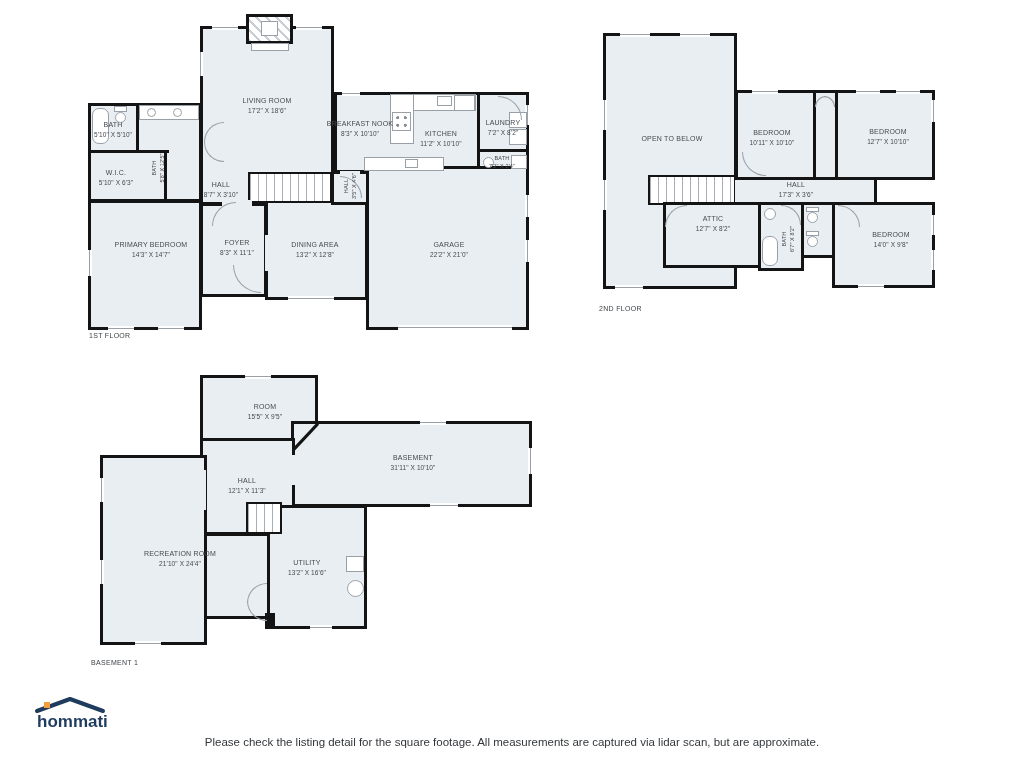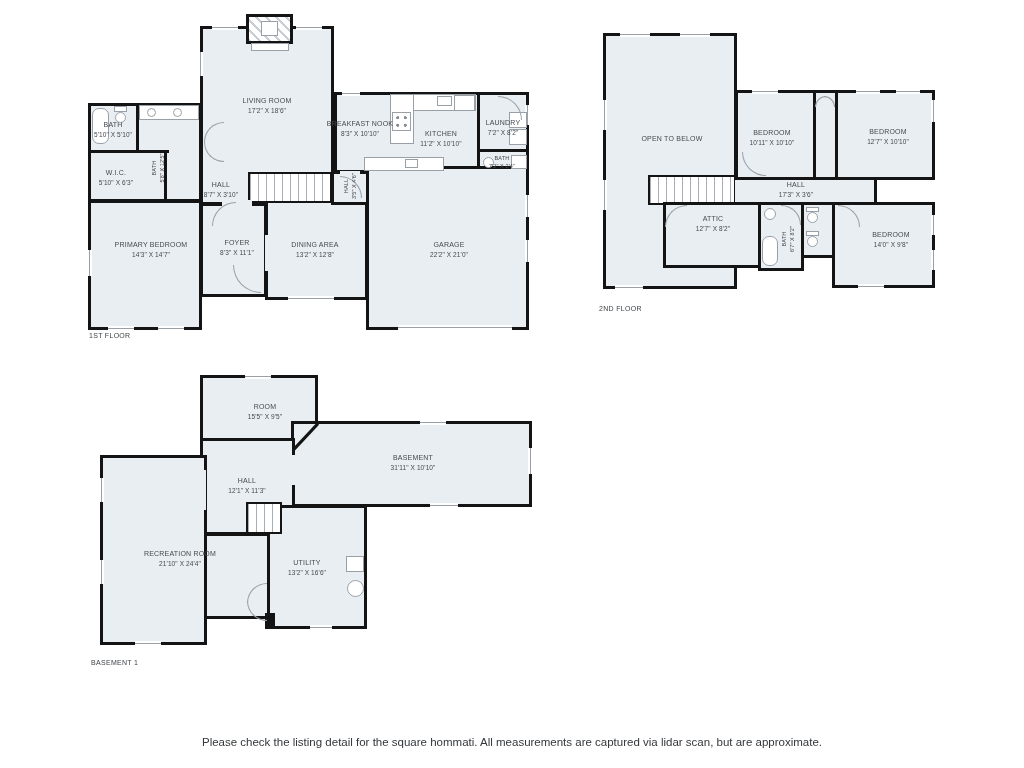--- a/index.html
+++ b/index.html
@@ -279,15 +279,22 @@
       <div class="lbl" style="left: 307px; top: 568px;">
         <div class="nm">UTILITY</div>
         <div class="dm">13'2" X 16'6"</div>
       </div>
     </div>
 
   <div class="caption" style="left:89px;top:332px">1ST FLOOR</div>
   <div class="caption" style="left:599px;top:305px">2ND FLOOR</div>
   <div class="caption" style="left:91px;top:659px">BASEMENT 1</div>
 
-  <div class="disclaimer">Please check the listing detail for the square hommati. All measurements are captured via lidar scan, but are approximate.</div>
+  <div class="logo">
+    <svg width="82" height="36" viewBox="0 0 82 36">
+      <path d="M7 15 L40 3 L73 15" fill="none" stroke="#1f3b5e" stroke-width="4" stroke-linecap="round" stroke-linejoin="round"></path>
+      <rect x="14" y="6" width="6" height="6" fill="#f2a03d"></rect>
+      <text x="7" y="31" font-family="Liberation Sans, sans-serif" font-size="17" font-weight="bold" fill="#1f3b5e">hommati</text>
+    </svg>
+  </div>
+  <div class="disclaimer">Please check the listing detail for the square footage. All measurements are captured via lidar scan, but are approximate.</div>
 
 </div>
 
 </body></html>

